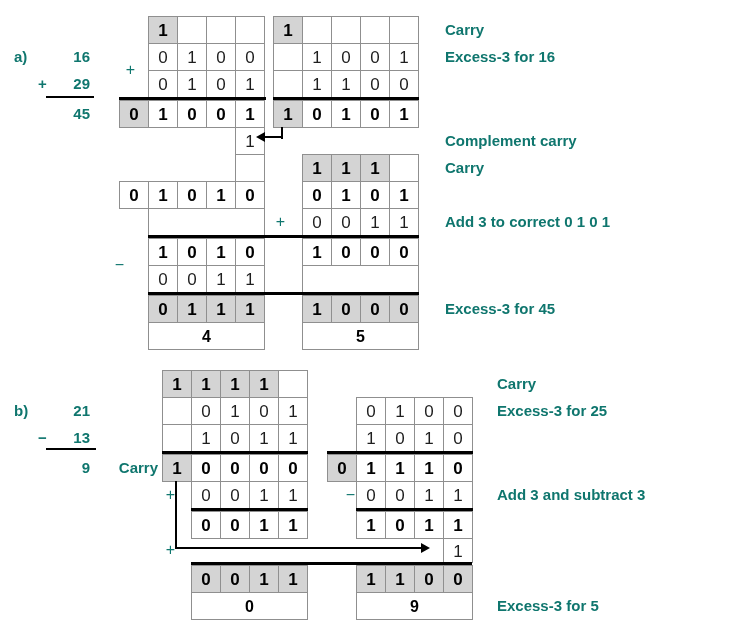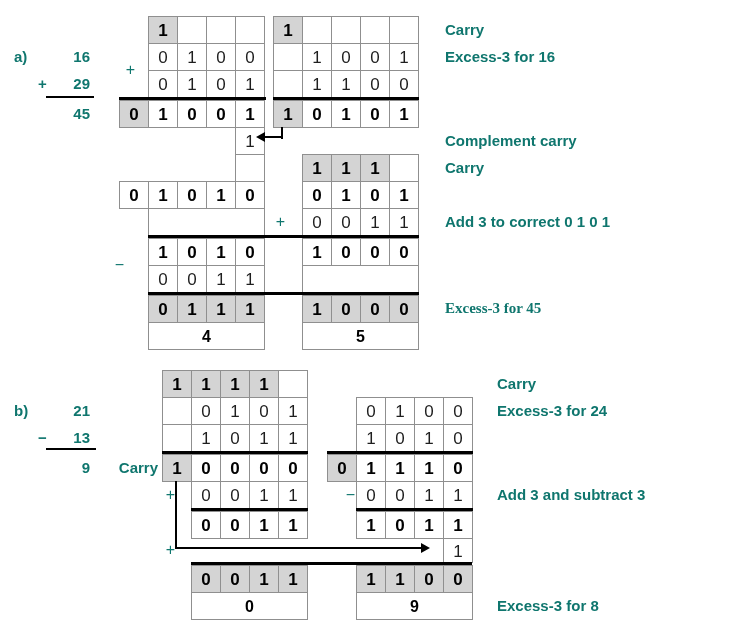--- a/index.html
+++ b/index.html
@@ -187,33 +187,33 @@
     <div class="txt bold al-right" style="left: 52px; top: 70px; width: 38px; height: 27px;">29</div>
     <div class="txt bold al-right" style="left: 52px; top: 100px; width: 38px; height: 27px;">45</div>
     <div class="txt al-center" style="left: 116px; top: 56px; width: 29px; height: 28px; font-size: 16px;">+</div>
     <div class="txt al-center" style="left: 105px; top: 251px; width: 29px; height: 28px; font-size: 16px;">−</div>
     <div class="txt al-center" style="left: 266px; top: 208px; width: 29px; height: 27px; font-size: 16px;">+</div>
     <div class="txt bold" style="left: 445px; top: 16px; width: 250px; height: 27px;">Carry</div>
     <div class="txt bold" style="left: 445px; top: 43px; width: 250px; height: 27px;">Excess-3 for 16</div>
     <div class="txt bold" style="left: 445px; top: 127px; width: 250px; height: 27px;">Complement carry</div>
     <div class="txt bold" style="left: 445px; top: 154px; width: 250px; height: 27px;">Carry</div>
     <div class="txt bold" style="left: 445px; top: 208px; width: 280px; height: 27px;">Add 3 to correct 0 1 0 1</div>
-    <div class="txt bold" style="left: 445px; top: 295px; width: 250px; height: 27px; font-family: Liberation Serif, serif;">Excess-3 for 45</div>
+    <div class="txt bold" style="left: 445px; top: 295px; width: 250px; height: 27px;">Excess-3 for 45</div>
     <div class="txt bold" style="left: 14px; top: 397px; width: 30px; height: 27px;">b)</div>
     <div class="txt bold al-right" style="left: 52px; top: 397px; width: 38px; height: 27px;">21</div>
     <div class="txt bold" style="left: 38px; top: 424px; width: 16px; height: 27px;">−</div>
     <div class="txt bold al-right" style="left: 52px; top: 424px; width: 38px; height: 27px;">13</div>
     <div class="txt bold al-right" style="left: 52px; top: 454px; width: 38px; height: 27px;">9</div>
     <div class="txt bold al-right" style="left: 98px; top: 454px; width: 60px; height: 27px;">Carry</div>
     <div class="txt al-center" style="left: 156px; top: 481px; width: 29px; height: 27px; font-size: 16px;">+</div>
     <div class="txt al-center" style="left: 336px; top: 481px; width: 29px; height: 27px; font-size: 16px;">−</div>
     <div class="txt al-center" style="left: 156px; top: 538px; width: 29px; height: 24px; font-size: 16px;">+</div>
     <div class="txt bold" style="left: 497px; top: 370px; width: 240px; height: 27px;">Carry</div>
-    <div class="txt bold" style="left: 497px; top: 397px; width: 240px; height: 27px;">Excess-3 for 24</div>
+    <div class="txt bold" style="left: 497px; top: 397px; width: 240px; height: 27px;">Excess-3 for 25</div>
     <div class="txt bold" style="left: 497px; top: 481px; width: 240px; height: 27px;">Add 3 and subtract 3</div>
-    <div class="txt bold" style="left: 497px; top: 592px; width: 240px; height: 27px;">Excess-3 for 8</div>
+    <div class="txt bold" style="left: 497px; top: 592px; width: 240px; height: 27px;">Excess-3 for 5</div>
     <div class="seg" style="left: 281px; top: 127px; width: 2px; height: 12px;"></div>
     <div class="seg" style="left: 264px; top: 136px; width: 19px; height: 2px;"></div>
     <div class="head head-left" style="left: 256px; top: 132px;"></div>
     <div class="seg" style="left: 175px; top: 481px; width: 2px; height: 68px;"></div>
     <div class="seg" style="left: 175px; top: 547px; width: 246px; height: 2px;"></div>
     <div class="head head-right" style="left: 421px; top: 543px;"></div>
   </div>
 
 </body></html>

